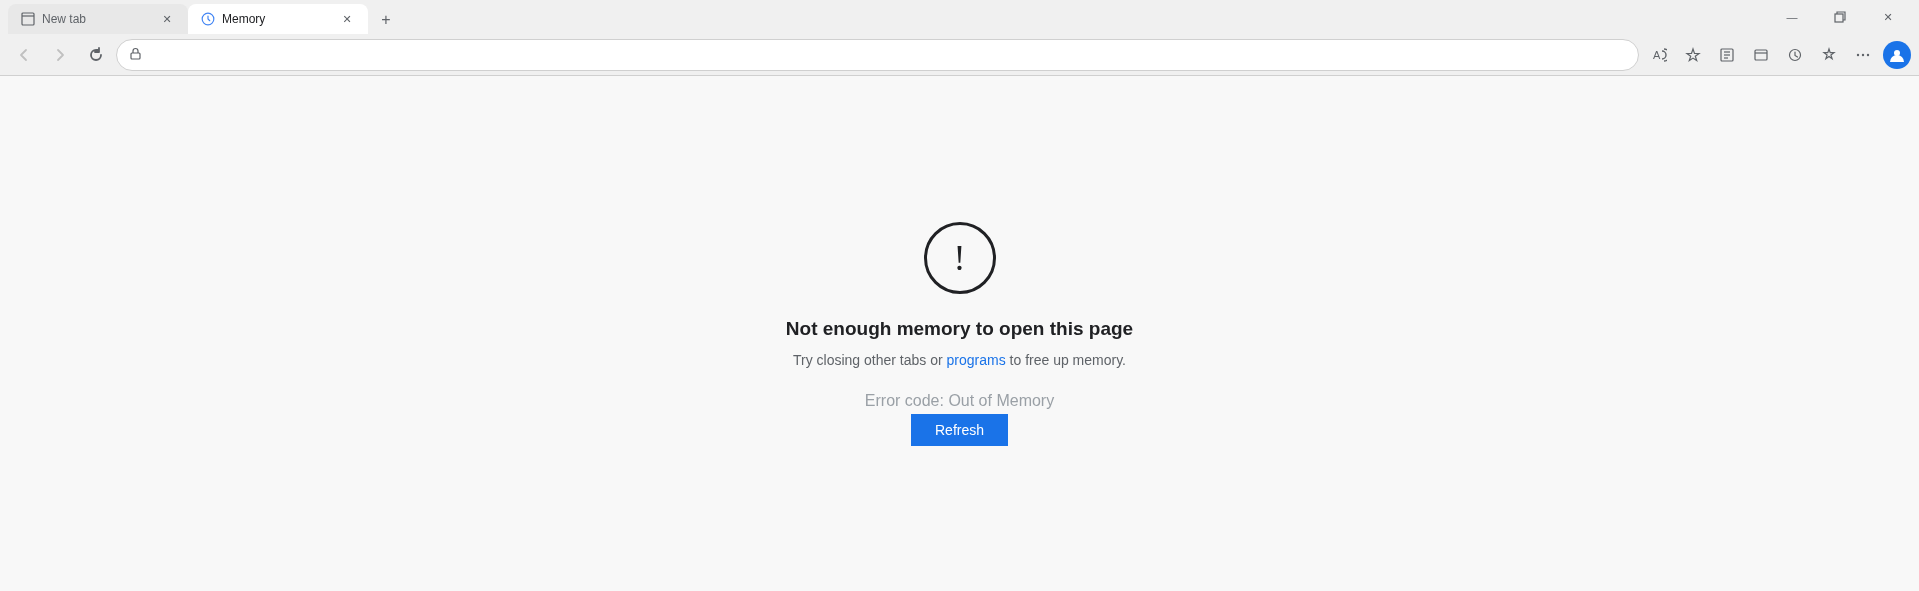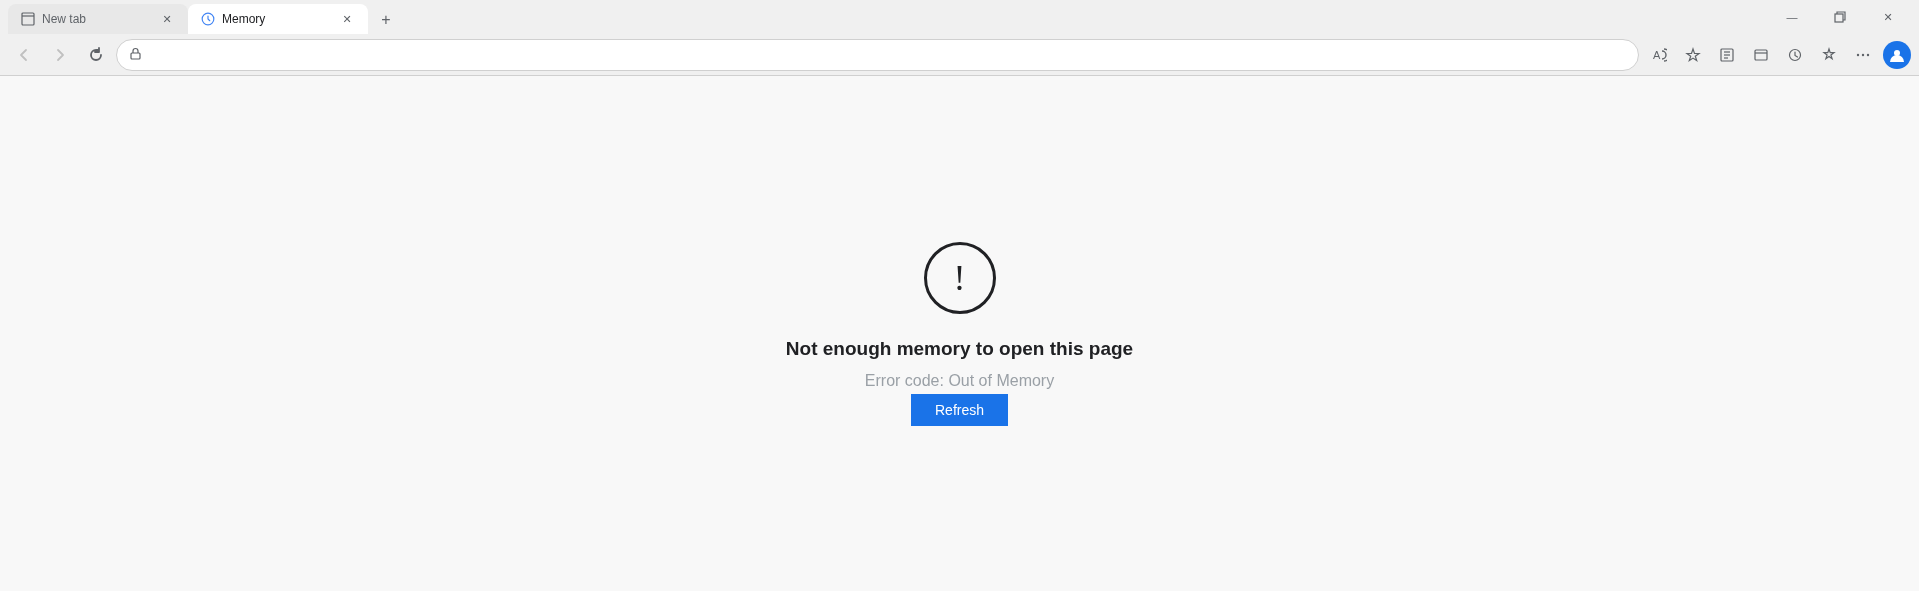--- a/index.html
+++ b/index.html
@@ -351,15 +351,18 @@
         </svg>
     </div>
   </div>
 </div>
 
 <div class="page-content">
   <div class="error-icon-circle">
     <span class="error-exclamation">!</span>
   </div>
   <div class="error-title">Not enough memory to open this page</div>
+  <div class="error-subtitle">
+    Try closing other tabs or <a>programs</a> to free up memory.
+  </div>
   <div class="error-code">Error code: Out of Memory</div>
   <button class="refresh-btn">Refresh</button>
 </div>
 
 </body></html>

